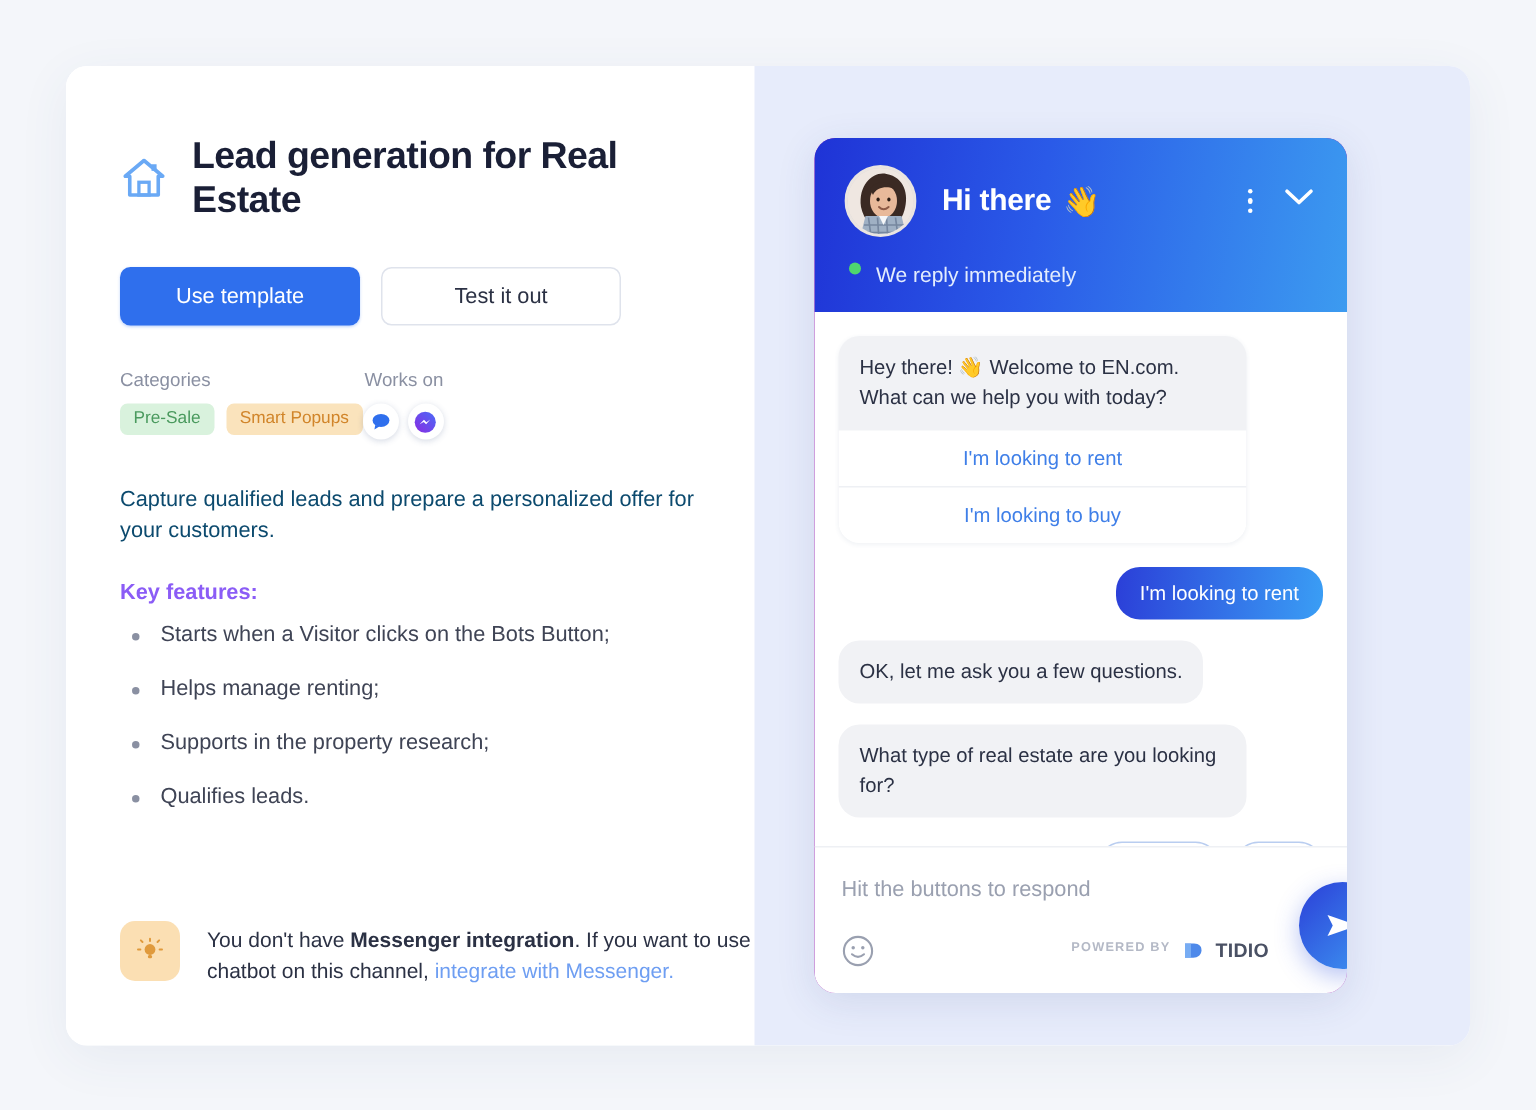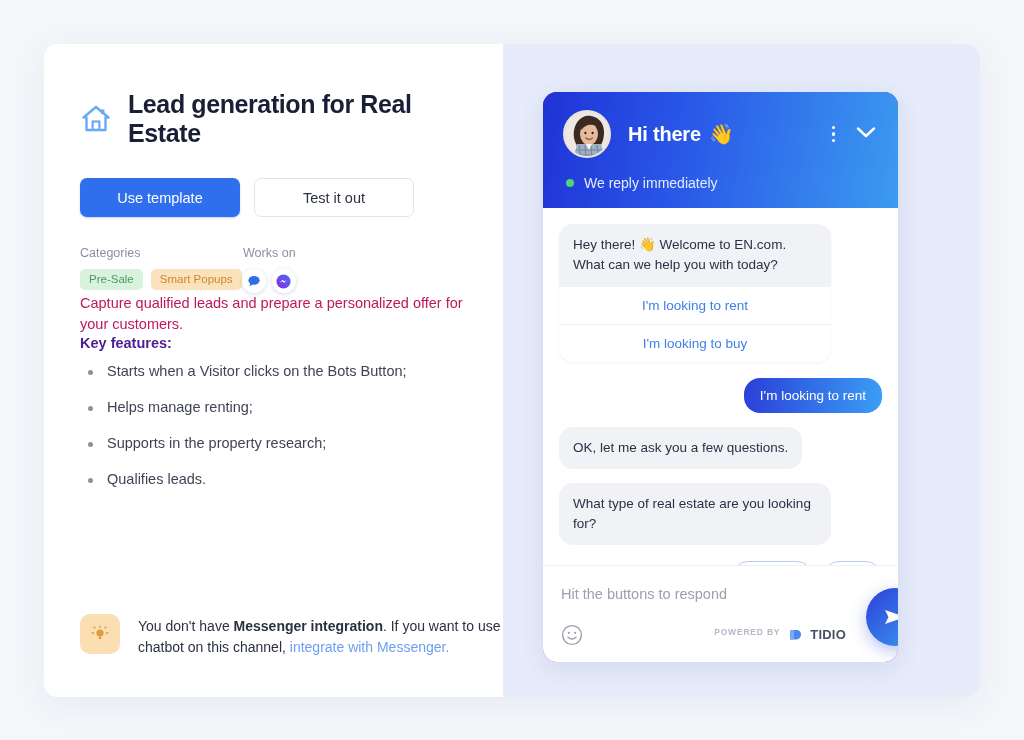--- a/index.html
+++ b/index.html
@@ -91,29 +91,31 @@
   .works-icons { display: flex; gap: 6px; justify-content: flex-end; margin-top: 6px; }
   .chan {
     width: 24px; height: 24px; border-radius: 50%;
     background: #ffffff;
     box-shadow: 0 1px 4px rgba(60,80,130,.22);
     display: flex; align-items: center; justify-content: center;
   }
   .chan svg { display: block; }
 
   .desc {
+    margin-top: 30px;
     font-size: 14.5px;
     line-height: 1.45;
-    color: #be185d;
+    color: #0c4a6e;
     max-width: 424px;
   }
   .key-features {
+    margin-top: 22px;
     font-size: 14.5px;
     font-weight: 700;
-    color: #4c1d95;
+    color: #8b5cf6;
   }
   ul.features { list-style: none; margin-top: 12px; }
   ul.features li {
     position: relative;
     padding-left: 27px;
     font-size: 14.5px;
     color: #3f4455;
     margin-bottom: 20px;
   }
   ul.features li::before {
@@ -185,21 +187,21 @@
     flex: 1;
     letter-spacing: -.2px;
     display: flex; align-items: center; gap: 8px;
   }
   .w-head-actions { display: flex; align-items: center; gap: 16px; }
   .kebab { display: flex; flex-direction: column; gap: 3px; cursor: pointer; padding: 4px 3px; }
   .kebab i { width: 3.5px; height: 3.5px; background: #fff; border-radius: 50%; display: block; }
   .chevron { cursor: pointer; padding: 2px; }
 
   .w-status {
-    display: flex; align-items: center; gap: 10px;
+    display: flex; gap: 10px;
     padding: 17px 2px 17px 3px;
     color: #e3ecfd;
     font-size: 14px;
   }
   .dot-online { width: 8px; height: 8px; border-radius: 50%; background: #4fd66f; flex: 0 0 8px; }
 
   .w-body {
     flex: 1;
     background: #ffffff;
     padding: 16px 16px 0 16px;

